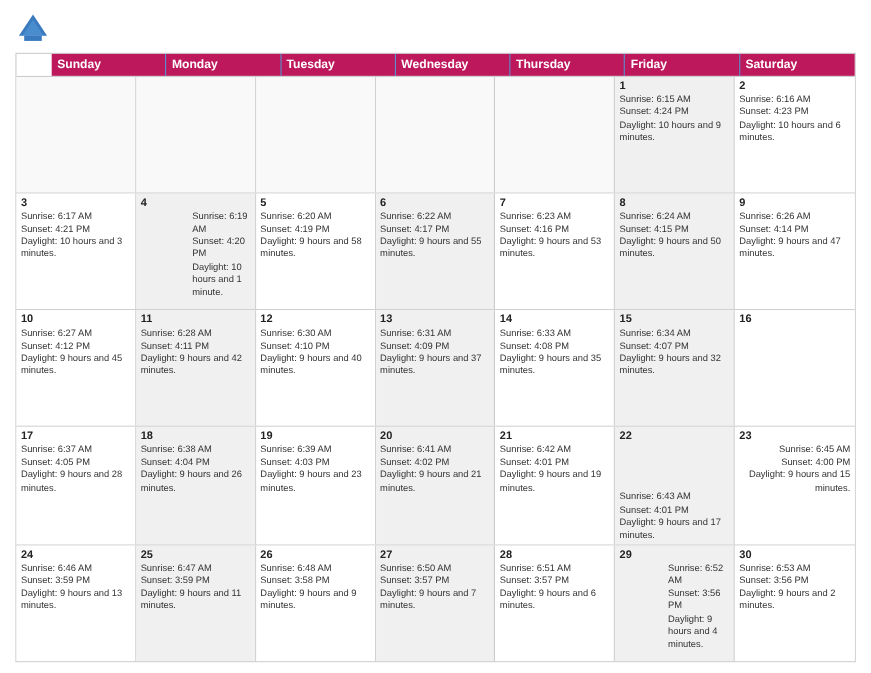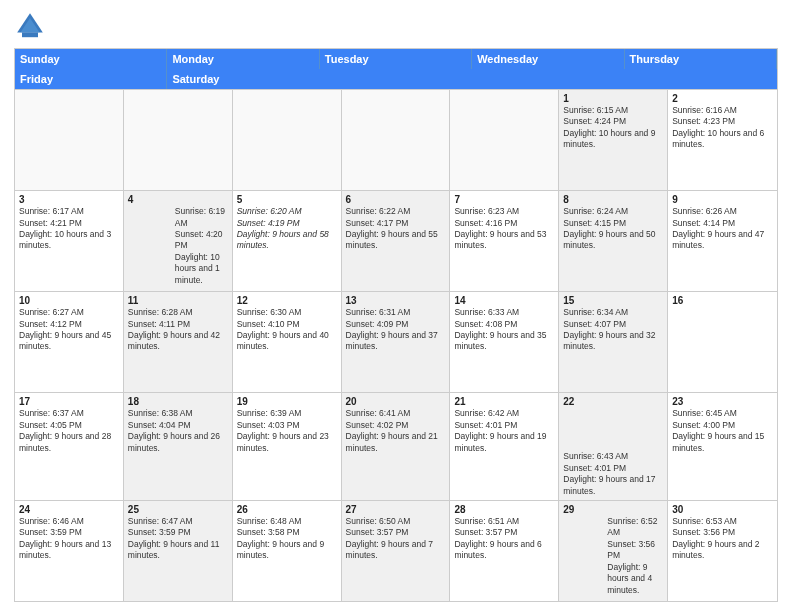--- a/index.html
+++ b/index.html
@@ -54,22 +54,23 @@
       color: #444;
     }
     .calendar {
       flex: 1;
       display: flex;
       flex-direction: column;
       border: 1px solid #ccc;
     }
     .cal-header {
       display: grid;
-      grid-template-columns: repeat(5, 1fr);
-      background: #3b82f6;
+      grid-template-columns: repeat(7, 1fr);
+      background: #be185d;
+      margin-left: 32px;
     }
     .cal-header-cell {
       color: #fff;
       font-size: 11px;
       font-weight: bold;
       padding: 4px 5px;
       border-right: 1px solid #5590cc;
       text-align: left;
     }
     .cal-header-cell:last-child { border-right: none; }
@@ -169,21 +170,21 @@
 Daylight: 10 hours and 3 minutes.</div>
           </div>
           <div class="cal-cell shaded">
             <span class="day-num">4</span>
             <div class="day-info" style="white-space: pre-line; margin-left: 47px;">Sunrise: 6:19 AM
 Sunset: 4:20 PM
 Daylight: 10 hours and 1 minute.</div>
           </div>
           <div class="cal-cell">
             <span class="day-num">5</span>
-            <div class="day-info" style="white-space: pre-line; font-style: italic;">Sunrise: 6:20 AM
+            <div class="day-info" style="white-space: pre-line;">Sunrise: 6:20 AM
 Sunset: 4:19 PM
 Daylight: 9 hours and 58 minutes.</div>
           </div>
           <div class="cal-cell shaded">
             <span class="day-num">6</span>
             <div class="day-info" style="white-space: pre-line;">Sunrise: 6:22 AM
 Sunset: 4:17 PM
 Daylight: 9 hours and 55 minutes.</div>
           </div>
           <div class="cal-cell">
@@ -278,21 +279,21 @@
 Daylight: 9 hours and 19 minutes.</div>
           </div>
           <div class="cal-cell shaded">
             <span class="day-num">22</span>
             <div class="day-info" style="white-space: pre-line; margin-top: 44px;">Sunrise: 6:43 AM
 Sunset: 4:01 PM
 Daylight: 9 hours and 17 minutes.</div>
           </div>
           <div class="cal-cell">
             <span class="day-num">23</span>
-            <div class="day-info" style="white-space: pre-line;">Sunrise: 6:45 AM
+            <div class="day-info" style="white-space: pre-line; text-align: right;">Sunrise: 6:45 AM
 Sunset: 4:00 PM
 Daylight: 9 hours and 15 minutes.</div>
           </div>
         </div>
         <div class="cal-row">
           <div class="cal-cell">
             <span class="day-num">24</span>
             <div class="day-info" style="white-space: pre-line;">Sunrise: 6:46 AM
 Sunset: 3:59 PM
 Daylight: 9 hours and 13 minutes.</div>

